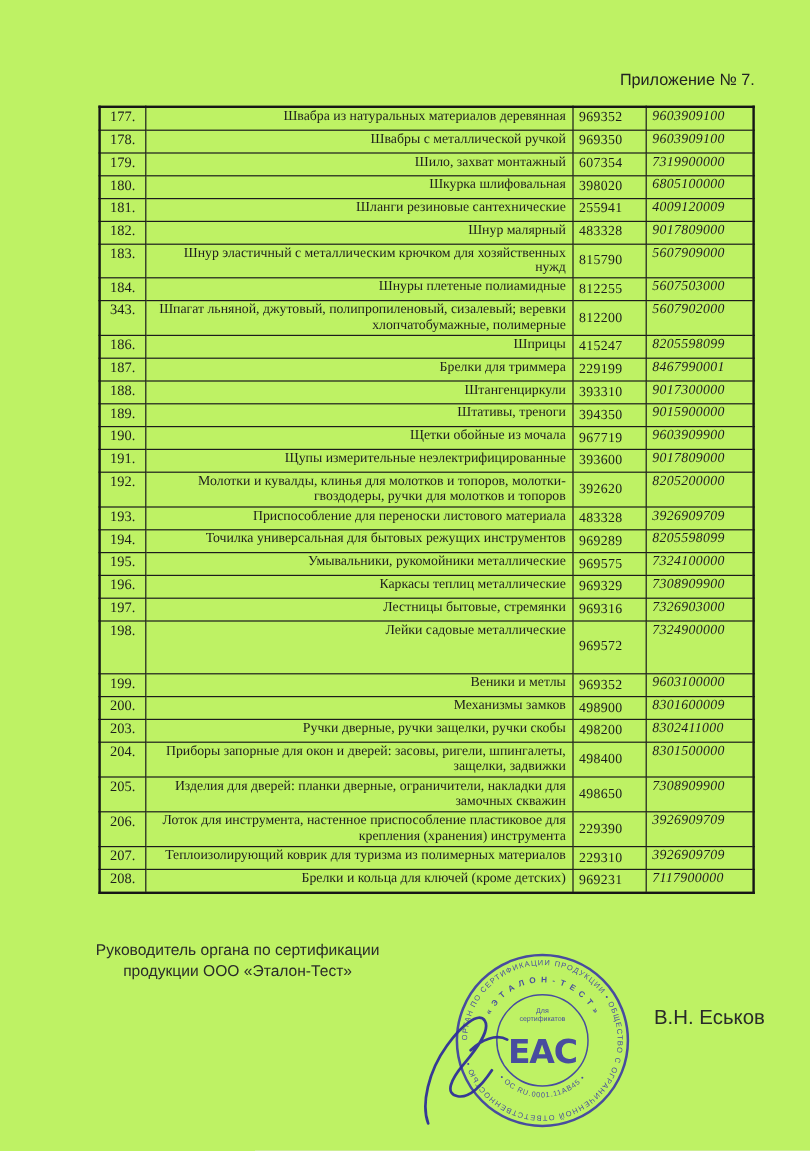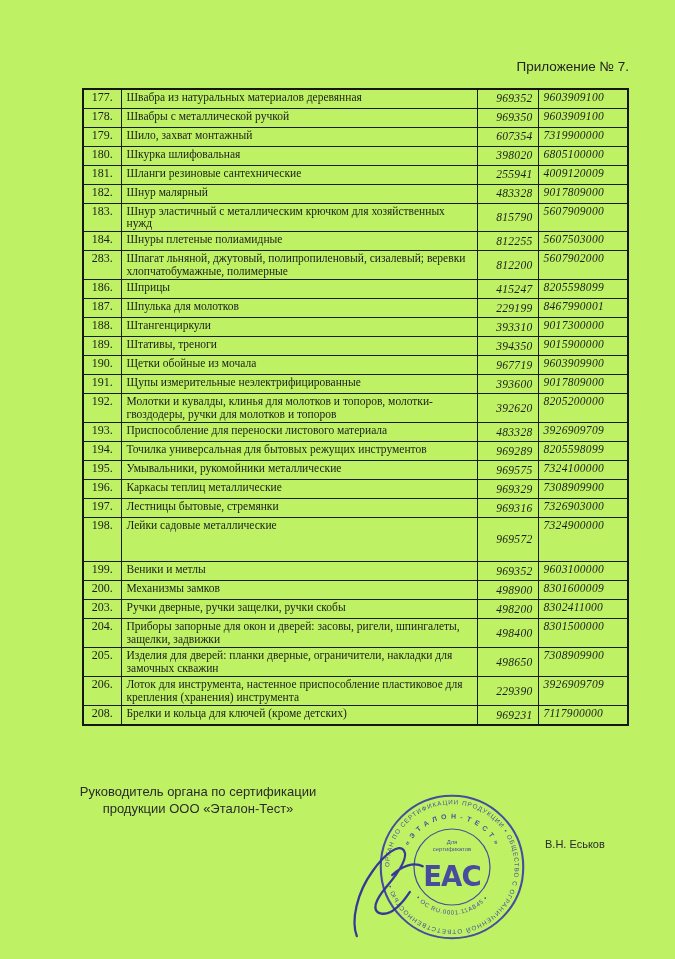--- a/index.html
+++ b/index.html
@@ -15,30 +15,30 @@
   .items-table {
     position:absolute; left:82px; top:88px; width:545px;
     border-collapse:collapse; table-layout:fixed;
     border:2px solid #161616;
     font-size:11.5px; line-height:1.13;
   }
   .items-table td { border:1px solid #1c1c1c; padding:1px 5px; }
   .items-table tr { height:19px; }
   .items-table tr.tall-row { height:44px; }
   .c-num  { text-align:center; font-size:12px; vertical-align:top; padding-top:2px; }
-  .c-desc { text-align:left; vertical-align:top; padding-left:7px; padding-top:2px; }
-  .c-code1{ text-align:right; vertical-align:middle; letter-spacing:0.3px;font-style:italic; }
+  .c-desc { text-align:right; vertical-align:top; padding-left:7px; padding-top:2px; }
+  .c-code1{ text-align:left; vertical-align:middle; letter-spacing:0.3px; }
   .c-code2{ text-align:left; vertical-align:top; padding-top:2px; letter-spacing:0.3px;font-style:italic; }
   .role-block {
     position:absolute; left:76px; top:783px; width:244px; text-align:center;
     font-family:"Liberation Sans", sans-serif; font-size:13px; line-height:1.32; color:#2a2a2a;
   }
   .signer-name {
     position:absolute; left:545px; top:838px;
-    font-family:"Liberation Sans", sans-serif; font-size:11px; color:#2a2a2a;
+    font-family:"Liberation Sans", sans-serif; font-size:17px; color:#2a2a2a;
   }
   .stamp-svg {
     position:absolute; left:376px; top:791px; width:152px; height:152px; opacity:0.92;
   }
   .stamp-svg text { fill:#3e3ea4; font-family:"Liberation Sans", sans-serif; }
   .signature-svg {
     position:absolute; left:345px; top:826px; width:118px; height:118px; z-index:2;
   }
 </style>
 </head>
@@ -98,34 +98,34 @@
           <td class="c-code1">815790</td>
           <td class="c-code2">5607909000</td>
         </tr>
         <tr>
           <td class="c-num">184.</td>
           <td class="c-desc">Шнуры плетеные полиамидные</td>
           <td class="c-code1">812255</td>
           <td class="c-code2">5607503000</td>
         </tr>
         <tr>
-          <td class="c-num">283.</td>
+          <td class="c-num">343.</td>
           <td class="c-desc">Шпагат льняной, джутовый, полипропиленовый, сизалевый; веревки хлопчатобумажные, полимерные</td>
           <td class="c-code1">812200</td>
           <td class="c-code2">5607902000</td>
         </tr>
         <tr>
           <td class="c-num">186.</td>
           <td class="c-desc">Шприцы</td>
           <td class="c-code1">415247</td>
           <td class="c-code2">8205598099</td>
         </tr>
         <tr>
           <td class="c-num">187.</td>
-          <td class="c-desc">Шпулька для молотков</td>
+          <td class="c-desc">Брелки для триммера</td>
           <td class="c-code1">229199</td>
           <td class="c-code2">8467990001</td>
         </tr>
         <tr>
           <td class="c-num">188.</td>
           <td class="c-desc">Штангенциркули</td>
           <td class="c-code1">393310</td>
           <td class="c-code2">9017300000</td>
         </tr>
         <tr>
@@ -215,20 +215,26 @@
         <tr>
           <td class="c-num">205.</td>
           <td class="c-desc">Изделия для дверей: планки дверные, ограничители, накладки для замочных скважин</td>
           <td class="c-code1">498650</td>
           <td class="c-code2">7308909900</td>
         </tr>
         <tr>
           <td class="c-num">206.</td>
           <td class="c-desc">Лоток для инструмента, настенное приспособление пластиковое для крепления (хранения) инструмента</td>
           <td class="c-code1">229390</td>
+          <td class="c-code2">3926909709</td>
+        </tr>
+        <tr>
+          <td class="c-num">207.</td>
+          <td class="c-desc">Теплоизолирующий коврик для туризма из полимерных материалов</td>
+          <td class="c-code1">229310</td>
           <td class="c-code2">3926909709</td>
         </tr>
         <tr>
           <td class="c-num">208.</td>
           <td class="c-desc">Брелки и кольца для ключей (кроме детских)</td>
           <td class="c-code1">969231</td>
           <td class="c-code2">7117900000</td>
         </tr>
       </tbody>
   </table>

